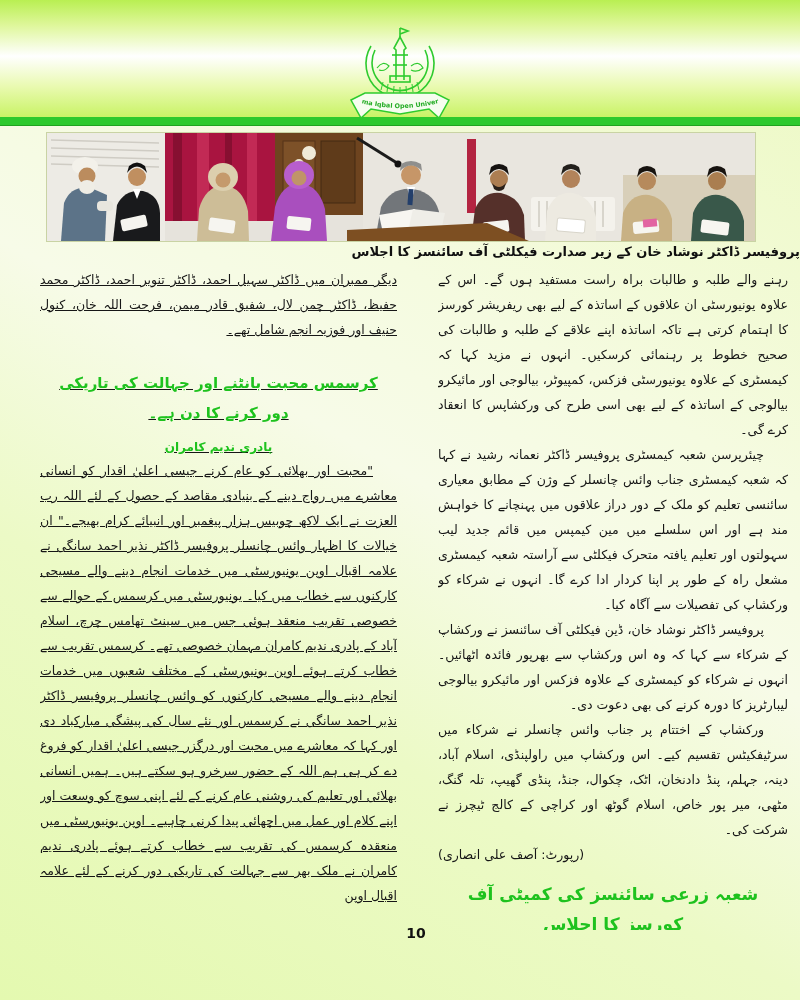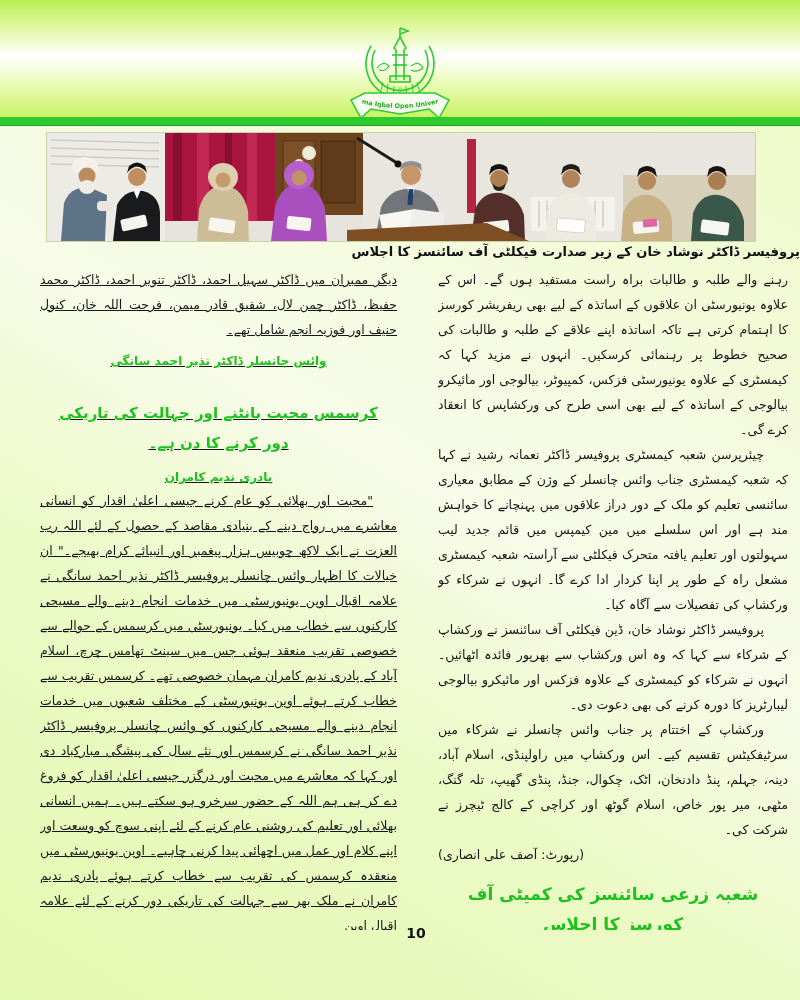--- a/index.html
+++ b/index.html
@@ -219,21 +219,20 @@
     <p class="indent">چیئرپرسن شعبہ کیمسٹری پروفیسر ڈاکٹر نعمانہ رشید نے کہا کہ شعبہ کیمسٹری جناب وائس چانسلر کے وژن کے مطابق معیاری سائنسی تعلیم کو ملک کے دور دراز علاقوں میں پہنچانے کا خواہش مند ہے اور اس سلسلے میں مین کیمپس میں قائم جدید لیب سہولتوں اور تعلیم یافتہ متحرک فیکلٹی سے آراستہ شعبہ کیمسٹری مشعل راہ کے طور پر اپنا کردار ادا کرے گا۔ انہوں نے شرکاء کو ورکشاپ کی تفصیلات سے آگاہ کیا۔</p>
     <p class="indent">پروفیسر ڈاکٹر نوشاد خان، ڈین فیکلٹی آف سائنسز نے ورکشاپ کے شرکاء سے کہا کہ وہ اس ورکشاپ سے بھرپور فائدہ اٹھائیں۔ انہوں نے شرکاء کو کیمسٹری کے علاوہ فزکس اور مائیکرو بیالوجی لیبارٹریز کا دورہ کرنے کی بھی دعوت دی۔</p>
     <p class="indent">ورکشاپ کے اختتام پر جناب وائس چانسلر نے شرکاء میں سرٹیفکیٹس تقسیم کیے۔ اس ورکشاپ میں راولپنڈی، اسلام آباد، دینہ، جہلم، پنڈ دادنخان، اٹک، چکوال، جنڈ، پنڈی گھیپ، تلہ گنگ، مٹھی، میر پور خاص، اسلام گوٹھ اور کراچی کے کالج ٹیچرز نے شرکت کی۔</p>
     <p class="byline">(رپورٹ: آصف علی انصاری)</p>
     <div class="sec-heading">شعبہ زرعی سائنسز کی کمیٹی آف کورسز کا اجلاس</div>
 
   </div>
 
   <div class="col col-left" dir="rtl">
     <p>دیگر ممبران میں ڈاکٹر سہیل احمد، ڈاکٹر تنویر احمد، ڈاکٹر محمد حفیظ، ڈاکٹر چمن لال، شفیق قادر میمن، فرحت اللہ خان، کنول حنیف اور فوزیہ انجم شامل تھے۔</p>
-    <div class="pull-attr">وائس چانسلر ڈاکٹر نذیر احمد سانگی</div>
     <div class="pull-quote q2">کرسمس محبت بانٹنے اور جہالت کی تاریکی دور کرنے کا دن ہے۔</div>
     <div class="pull-attr">پادری ندیم کامران</div>
     <p class="indent body-start">"محبت اور بھلائی کو عام کرنے جیسی اعلیٰ اقدار کو انسانی معاشرے میں رواج دینے کے بنیادی مقاصد کے حصول کے لئے اللہ رب العزت نے ایک لاکھ چوبیس ہزار پیغمبر اور انبیائے کرام بھیجے۔" ان خیالات کا اظہار وائس چانسلر پروفیسر ڈاکٹر نذیر احمد سانگی نے علامہ اقبال اوپن یونیورسٹی میں خدمات انجام دینے والے مسیحی کارکنوں سے خطاب میں کیا۔ یونیورسٹی میں کرسمس کے حوالے سے خصوصی تقریب منعقد ہوئی جس میں سینٹ تھامس چرچ، اسلام آباد کے پادری ندیم کامران مہمان خصوصی تھے۔ کرسمس تقریب سے خطاب کرتے ہوئے اوپن یونیورسٹی کے مختلف شعبوں میں خدمات انجام دینے والے مسیحی کارکنوں کو وائس چانسلر پروفیسر ڈاکٹر نذیر احمد سانگی نے کرسمس اور نئے سال کی پیشگی مبارکباد دی اور کہا کہ معاشرے میں محبت اور درگزر جیسی اعلیٰ اقدار کو فروغ دے کر ہی ہم اللہ کے حضور سرخرو ہو سکتے ہیں۔ ہمیں انسانی بھلائی اور تعلیم کی روشنی عام کرنے کے لئے اپنی سوچ کو وسعت اور اپنے کلام اور عمل میں اچھائی پیدا کرنی چاہیے۔ اوپن یونیورسٹی میں منعقدہ کرسمس کی تقریب سے خطاب کرتے ہوئے پادری ندیم کامران نے ملک بھر سے جہالت کی تاریکی دور کرنے کے لئے علامہ اقبال اوپن</p>
   </div>
 
   <div class="page-number">10</div>
 
 </div>
 
 </body></html>

